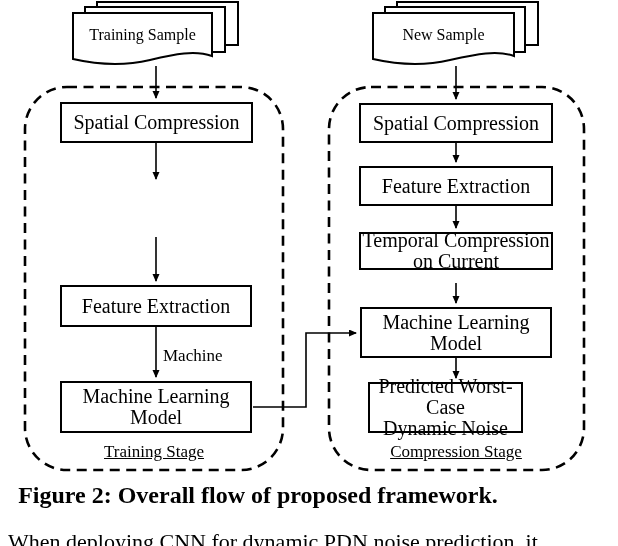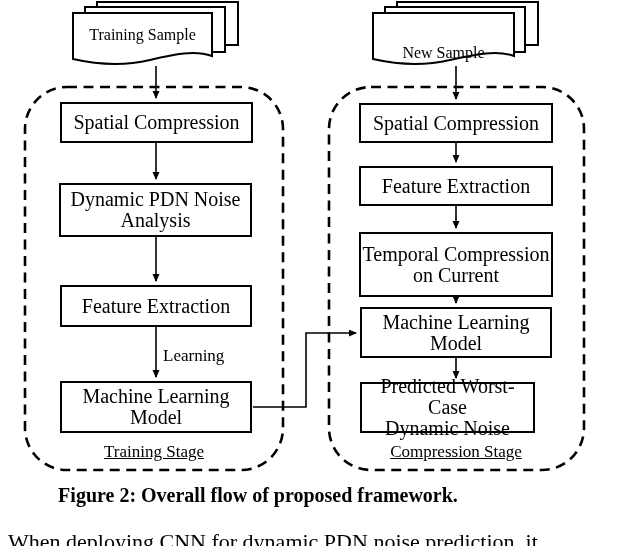--- a/index.html
+++ b/index.html
@@ -50,45 +50,45 @@
     font-size: 17px;
     line-height: 19px;
   }
   .caption {
     position: absolute;
     top: 482px;
     left: 0;
     width: 516px;
     text-align: center;
     font-weight: bold;
-    font-size: 20px;
+    font-size: 24px;
     line-height: 26px;
   }
   .bodytext {
     position: absolute;
     top: 529px;
     left: 8px;
     width: 612px;
     font-size: 22px;
     line-height: 26px;
     white-space: nowrap;
   }
   
   .box-l0 { left: 60px;  top: 102px; width: 193px; height: 41px; }
   .box-l1 { left: 59px;  top: 183px; width: 193px; height: 54px; }
   .box-l2 { left: 60px;  top: 285px; width: 192px; height: 42px; }
   .box-l3 { left: 60px;  top: 381px; width: 192px; height: 52px; }
   
   .box-r0 { left: 359px; top: 103px; width: 194px; height: 40px; }
   .box-r1 { left: 359px; top: 166px; width: 194px; height: 40px; }
-  .box-r2 { left: 359px; top: 232px; width: 194px; height: 65px; }
+  .box-r2 { left: 359px; top: 232px; width: 194px; height: 38px; }
   .box-r3 { left: 360px; top: 307px; width: 192px; height: 51px; }
-  .box-r4 { left: 360px; top: 382px; width: 175px; height: 51px; }
+  .box-r4 { left: 368px; top: 382px; width: 155px; height: 51px; }
   .doclabel-l { left: 73px;  top: 14px; width: 139px; height: 42px; }
-  .doclabel-r { left: 373px; top: 14px; width: 141px; height: 42px; margin-top: 18px; }
+  .doclabel-r { left: 373px; top: 14px; width: 141px; height: 42px; }
   .stage-label-l { left: 54px;  top: 442px; width: 200px; }
   .stage-label-r { left: 356px; top: 442px; width: 200px; }
   .edge-label-training { left: 163px; top: 346px; }
 </style>
 </head>
 <body>
 
 <div class="page">
 
   <svg class="overlay" viewBox="0 0 618 546" xmlns="http://www.w3.org/2000/svg">
@@ -126,36 +126,34 @@
       <line x1="456" y1="358" x2="456" y2="378" marker-end="url(#arrow)"></line>
 
       <polyline points="253,407 306,407 306,333 356,333" fill="none" marker-end="url(#arrow)"></polyline>
     </g>
   </svg>
 
   <div class="doclabel doclabel-l">Training Sample</div>
   <div class="doclabel doclabel-r">New Sample</div>
 
   <div class="box box-l0">Spatial Compression</div>
-  <div class="box box-l1">Dynamic PDN Noise
-Analysis</div>
   <div class="box box-l2">Feature Extraction</div>
   <div class="box box-l3">Machine Learning
 Model</div>
 
   <div class="box box-r0">Spatial Compression</div>
   <div class="box box-r1">Feature Extraction</div>
   <div class="box box-r2">Temporal Compression
 on Current</div>
   <div class="box box-r3">Machine Learning
 Model</div>
   <div class="box box-r4">Predicted Worst-Case
 Dynamic Noise</div>
 
-  <div class="edge-label edge-label-training">Learning</div>
+  <div class="edge-label edge-label-training">Machine</div>
 
   <div class="stage-label stage-label-l">Training Stage</div>
   <div class="stage-label stage-label-r">Compression Stage</div>
 
   <div class="caption">Figure 2: Overall flow of proposed framework.</div>
 
   <div class="bodytext">When deploying CNN for dynamic PDN noise prediction, it</div>
 
 </div>
 

